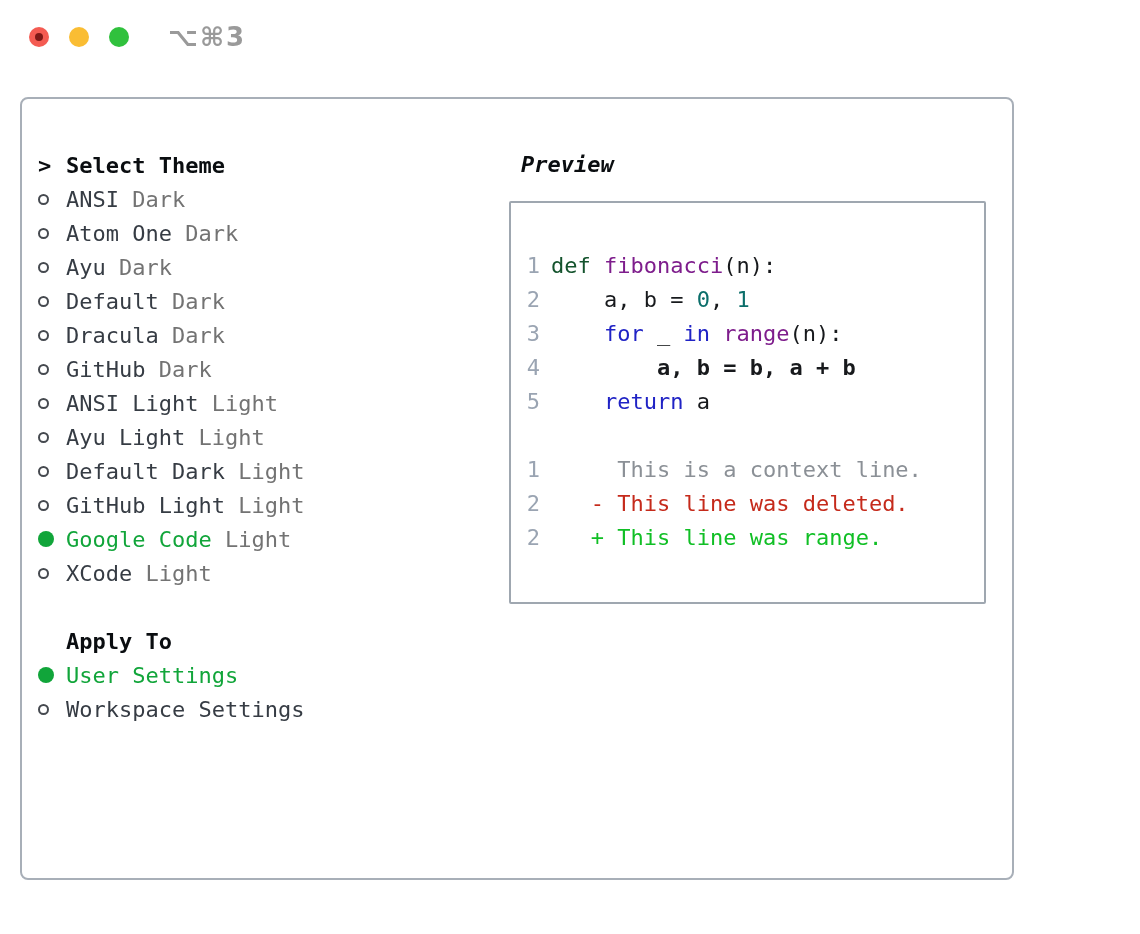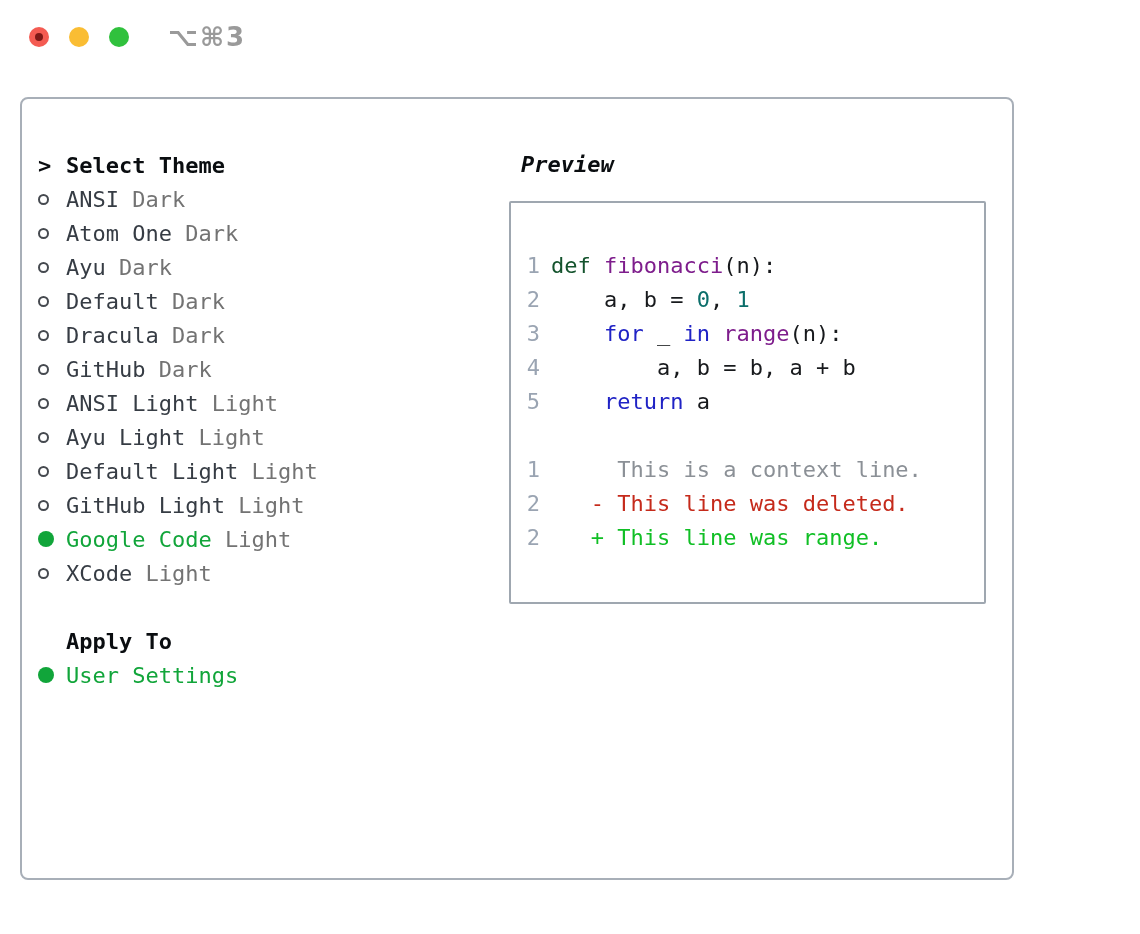--- a/index.html
+++ b/index.html
@@ -72,48 +72,49 @@
 
       <div id="theme-items">
           <div class="row"><span class="marker"><span class="dot ring"></span></span><span class="t-name">ANSI</span><span class="t-variant"> Dark</span></div>
           <div class="row"><span class="marker"><span class="dot ring"></span></span><span class="t-name">Atom One</span><span class="t-variant"> Dark</span></div>
           <div class="row"><span class="marker"><span class="dot ring"></span></span><span class="t-name">Ayu</span><span class="t-variant"> Dark</span></div>
           <div class="row"><span class="marker"><span class="dot ring"></span></span><span class="t-name">Default</span><span class="t-variant"> Dark</span></div>
           <div class="row"><span class="marker"><span class="dot ring"></span></span><span class="t-name">Dracula</span><span class="t-variant"> Dark</span></div>
           <div class="row"><span class="marker"><span class="dot ring"></span></span><span class="t-name">GitHub</span><span class="t-variant"> Dark</span></div>
           <div class="row"><span class="marker"><span class="dot ring"></span></span><span class="t-name">ANSI Light</span><span class="t-variant"> Light</span></div>
           <div class="row"><span class="marker"><span class="dot ring"></span></span><span class="t-name">Ayu Light</span><span class="t-variant"> Light</span></div>
-          <div class="row"><span class="marker"><span class="dot ring"></span></span><span class="t-name">Default Light</span><span class="t-variant"> Light</span></div>
+          <div class="row"><span class="marker"><span class="dot ring"></span></span><span class="t-name">Default Dark</span><span class="t-variant"> Light</span></div>
           <div class="row"><span class="marker"><span class="dot ring"></span></span><span class="t-name">GitHub Light</span><span class="t-variant"> Light</span></div>
           <div class="row"><span class="marker"><span class="dot filled" style="background: rgb(17, 165, 58);"></span></span><span class="t-name" style="color: rgb(17, 165, 58);">Google Code</span><span class="t-variant"> Light</span></div>
           <div class="row"><span class="marker"><span class="dot ring"></span></span><span class="t-name">XCode</span><span class="t-variant"> Light</span></div>
         </div>
 
       <div class="spacer"></div>
 
       <div class="row">
         <span class="marker"></span>
         <span class="hdr">Apply To</span>
       </div>
 
       <div id="apply-items">
           <div class="row"><span class="marker"><span class="dot filled" style="background: rgb(17, 165, 58);"></span></span><span class="t-name" style="color: rgb(17, 165, 58); text-align: right;">User Settings</span></div>
+          <div class="row"><span class="marker"><span class="dot ring"></span></span><span class="t-name">Workspace Settings</span></div>
         </div>
 
       <div class="spacer"></div>
 
     </div>
 
     <div class="preview-col">
       <div class="preview-hdr">Preview</div>
       <div class="preview-box" id="preview-lines">
           <div class="pline"><span class="lineno" style="color: rgb(154, 164, 178);">1</span><span class="ptext"><span style="color: #14532d; margin-top: 16px;">def </span><span style="color: rgb(126, 29, 140);">fibonacci</span><span style="color: rgb(23, 25, 28);">(n):</span></span></div>
           <div class="pline"><span class="lineno" style="color: rgb(154, 164, 178);">2</span><span class="ptext"><span style="color: rgb(23, 25, 28);">    a, b = </span><span style="color: rgb(11, 110, 106);">0</span><span style="color: rgb(23, 25, 28);">, </span><span style="color: rgb(11, 110, 106);">1</span></span></div>
           <div class="pline"><span class="lineno" style="color: rgb(154, 164, 178);">3</span><span class="ptext"><span style="color: rgb(23, 25, 28);">    </span><span style="color: rgb(32, 35, 197);">for</span><span style="color: rgb(23, 25, 28);"> _ </span><span style="color: rgb(32, 35, 197);">in</span><span style="color: rgb(23, 25, 28);"> </span><span style="color: rgb(126, 29, 140);">range</span><span style="color: rgb(23, 25, 28);">(n):</span></span></div>
-          <div class="pline"><span class="lineno" style="color: rgb(154, 164, 178);">4</span><span class="ptext"><span style="color: rgb(23, 25, 28);">        a, b = b, a + b</span></span></div>
+          <div class="pline"><span class="lineno" style="color: rgb(154, 164, 178);">4</span><span class="ptext"><span style="color: rgb(23, 25, 28); font-weight: bold;">        a, b = b, a + b</span></span></div>
           <div class="pline"><span class="lineno" style="color: rgb(154, 164, 178);">5</span><span class="ptext"><span style="color: rgb(23, 25, 28);">    </span><span style="color: rgb(32, 35, 197);">return</span><span style="color: rgb(23, 25, 28);"> a</span></span></div>
           <div class="pline"><span class="lineno" style="color: rgb(154, 164, 178);">&nbsp;</span><span class="ptext"></span></div>
           <div class="pline"><span class="lineno" style="color: rgb(154, 164, 178);">1</span><span class="ptext"><span style="color: rgb(139, 144, 150);">     This is a context line.</span></span></div>
           <div class="pline"><span class="lineno" style="color: rgb(154, 164, 178);">2</span><span class="ptext"><span style="color: rgb(197, 42, 27);">   - This line was deleted.</span></span></div>
           <div class="pline"><span class="lineno" style="color: rgb(154, 164, 178);">2</span><span class="ptext"><span style="color: rgb(16, 191, 37);">   + This line was range.</span></span></div>
         </div>
     </div>
 
   </div>
 </div>

